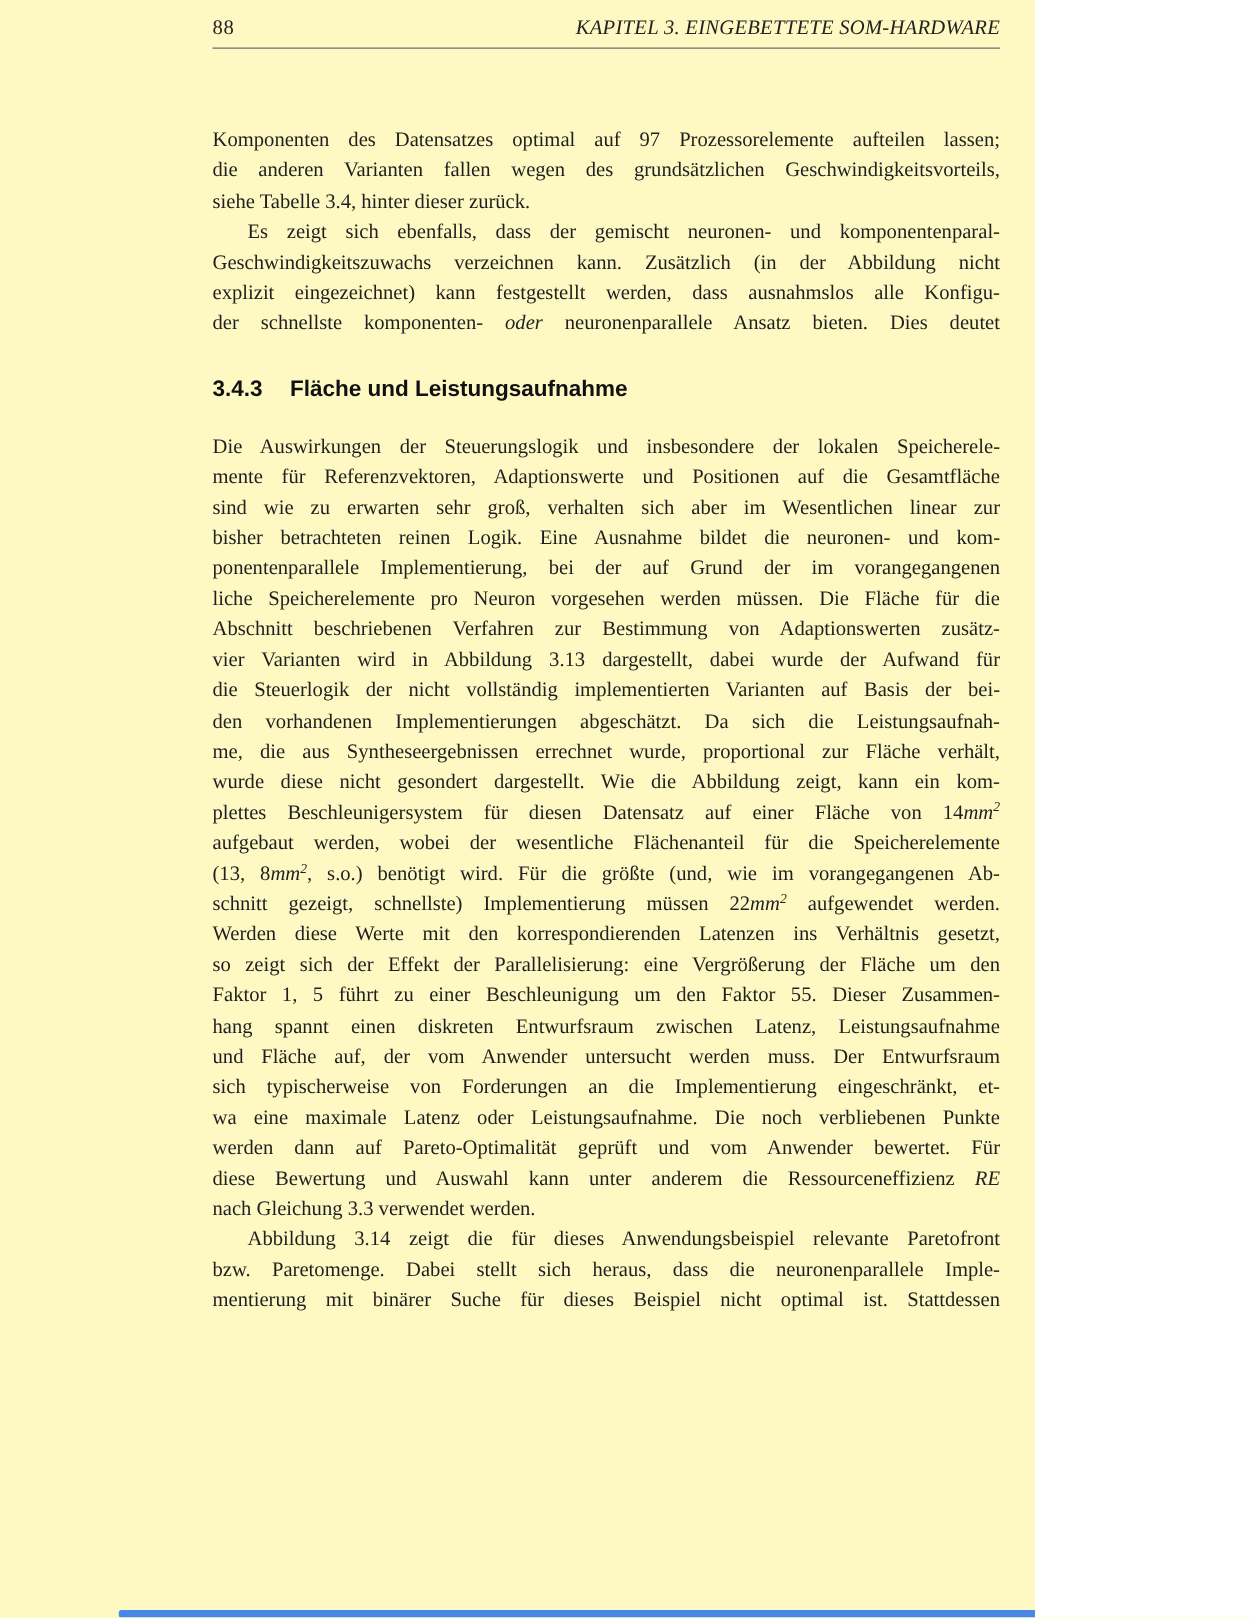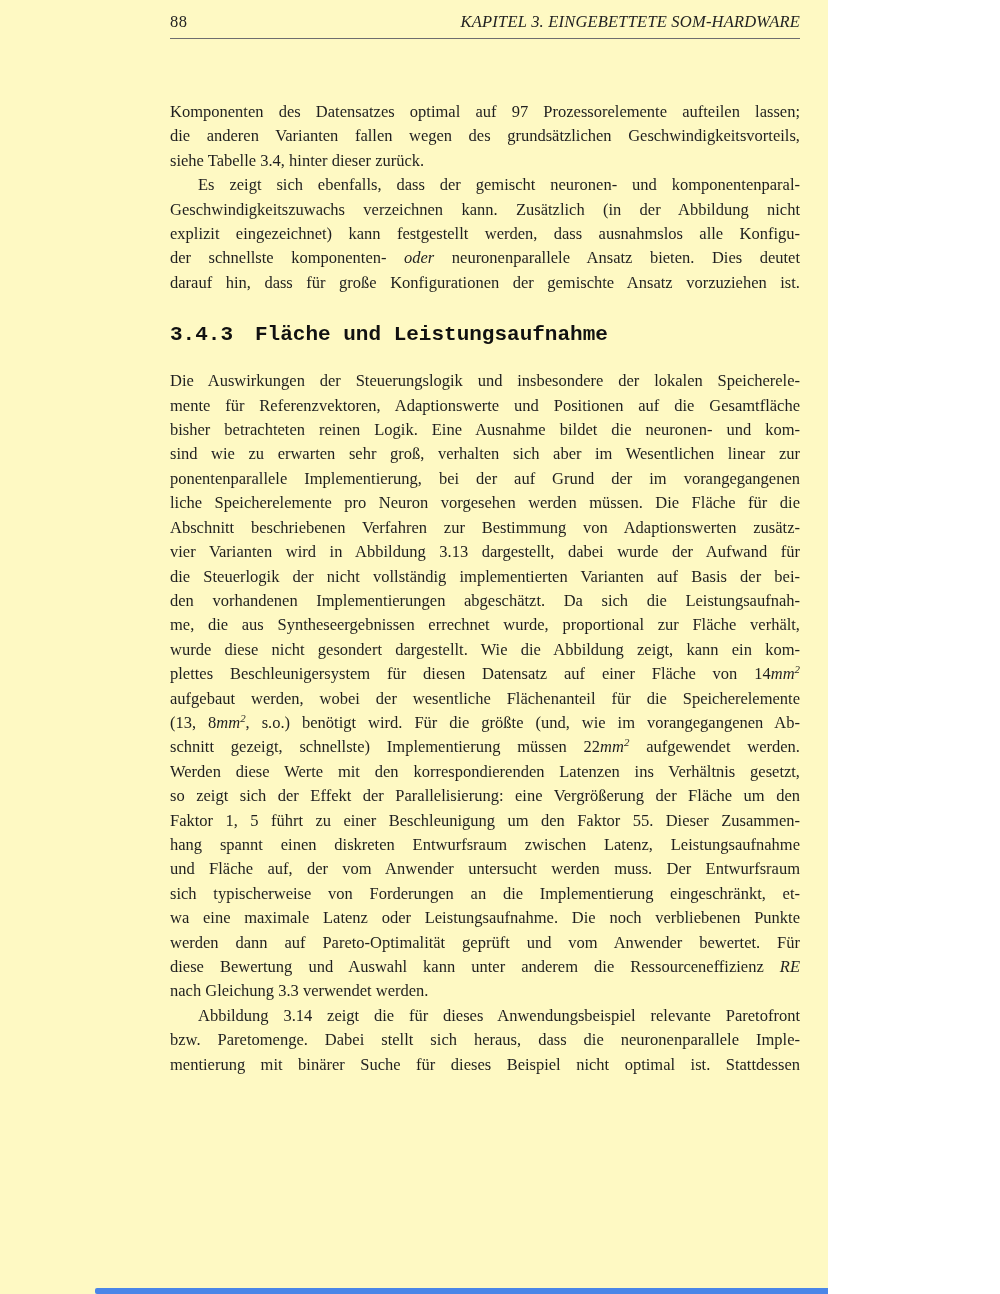--- a/index.html
+++ b/index.html
@@ -49,23 +49,23 @@
   .line.last { text-align-last: left; }
   .line.indent { text-indent: 28px; }
   .line i { }
   .line sup {
     font-size: 66%;
     line-height: 0;
     vertical-align: 6px;
     font-style: italic;
   }
   h2.section-heading {
-    font-family: Liberation Mono, monospace;
+    font-family: Liberation Sans, sans-serif;
     font-weight: bold;
-    font-size: 21px;
+    font-size: 18px;
     color: #111;
     margin: 27px 0 21px 0;
     line-height: 26px;
   }
   h2.section-heading .section-number { margin-right: 22px; }
   .horizontal-scrollbar {
     position: absolute;
     left: 95px; bottom: 0;
     width: 810px; height: 6px;
     background: #4a86e8;
@@ -88,34 +88,33 @@
         <div class="paragraph">
           <div class="line">Komponenten des Datensatzes optimal auf 97 Prozessorelemente aufteilen lassen;</div>
           <div class="line">die anderen Varianten fallen wegen des grundsätzlichen Geschwindigkeitsvorteils,</div>
           <div class="line last">siehe Tabelle 3.4, hinter dieser zurück.</div>
         </div>
         <div class="paragraph">
           <div class="line indent">Es zeigt sich ebenfalls, dass der gemischt neuronen- und komponentenparal-</div>
           <div class="line">Geschwindigkeitszuwachs verzeichnen kann. Zusätzlich (in der Abbildung nicht</div>
           <div class="line">explizit eingezeichnet) kann festgestellt werden, dass ausnahmslos alle Konfigu-</div>
           <div class="line">der schnellste komponenten- <i>oder</i> neuronenparallele Ansatz bieten. Dies deutet</div>
-          <div class="line">darauf hin, dass für große Konfigurationen der gemischte Ansatz vorzuziehen ist.</div>
         </div>
       </section>
 
     <h2 class="section-heading">
       <span class="section-number">3.4.3</span><span class="section-title">Fläche und Leistungsaufnahme</span>
     </h2>
 
     <section>
         <div class="paragraph">
           <div class="line">Die Auswirkungen der Steuerungslogik und insbesondere der lokalen Speicherele-</div>
           <div class="line">mente für Referenzvektoren, Adaptionswerte und Positionen auf die Gesamtfläche</div>
+          <div class="line">sind wie zu erwarten sehr groß, verhalten sich aber im Wesentlichen linear zur</div>
           <div class="line">bisher betrachteten reinen Logik. Eine Ausnahme bildet die neuronen- und kom-</div>
-          <div class="line">sind wie zu erwarten sehr groß, verhalten sich aber im Wesentlichen linear zur</div>
           <div class="line">ponentenparallele Implementierung, bei der auf Grund der im vorangegangenen</div>
           <div class="line">liche Speicherelemente pro Neuron vorgesehen werden müssen. Die Fläche für die</div>
           <div class="line">Abschnitt beschriebenen Verfahren zur Bestimmung von Adaptionswerten zusätz-</div>
           <div class="line">vier Varianten wird in Abbildung 3.13 dargestellt, dabei wurde der Aufwand für</div>
           <div class="line">die Steuerlogik der nicht vollständig implementierten Varianten auf Basis der bei-</div>
           <div class="line">den vorhandenen Implementierungen abgeschätzt. Da sich die Leistungsaufnah-</div>
           <div class="line">me, die aus Syntheseergebnissen errechnet wurde, proportional zur Fläche verhält,</div>
           <div class="line">wurde diese nicht gesondert dargestellt.  Wie die Abbildung zeigt, kann ein kom-</div>
           <div class="line">plettes Beschleunigersystem für diesen Datensatz auf einer Fläche von 14<i>mm</i><sup>2</sup></div>
           <div class="line">aufgebaut werden, wobei der wesentliche Flächenanteil für die Speicherelemente</div>

